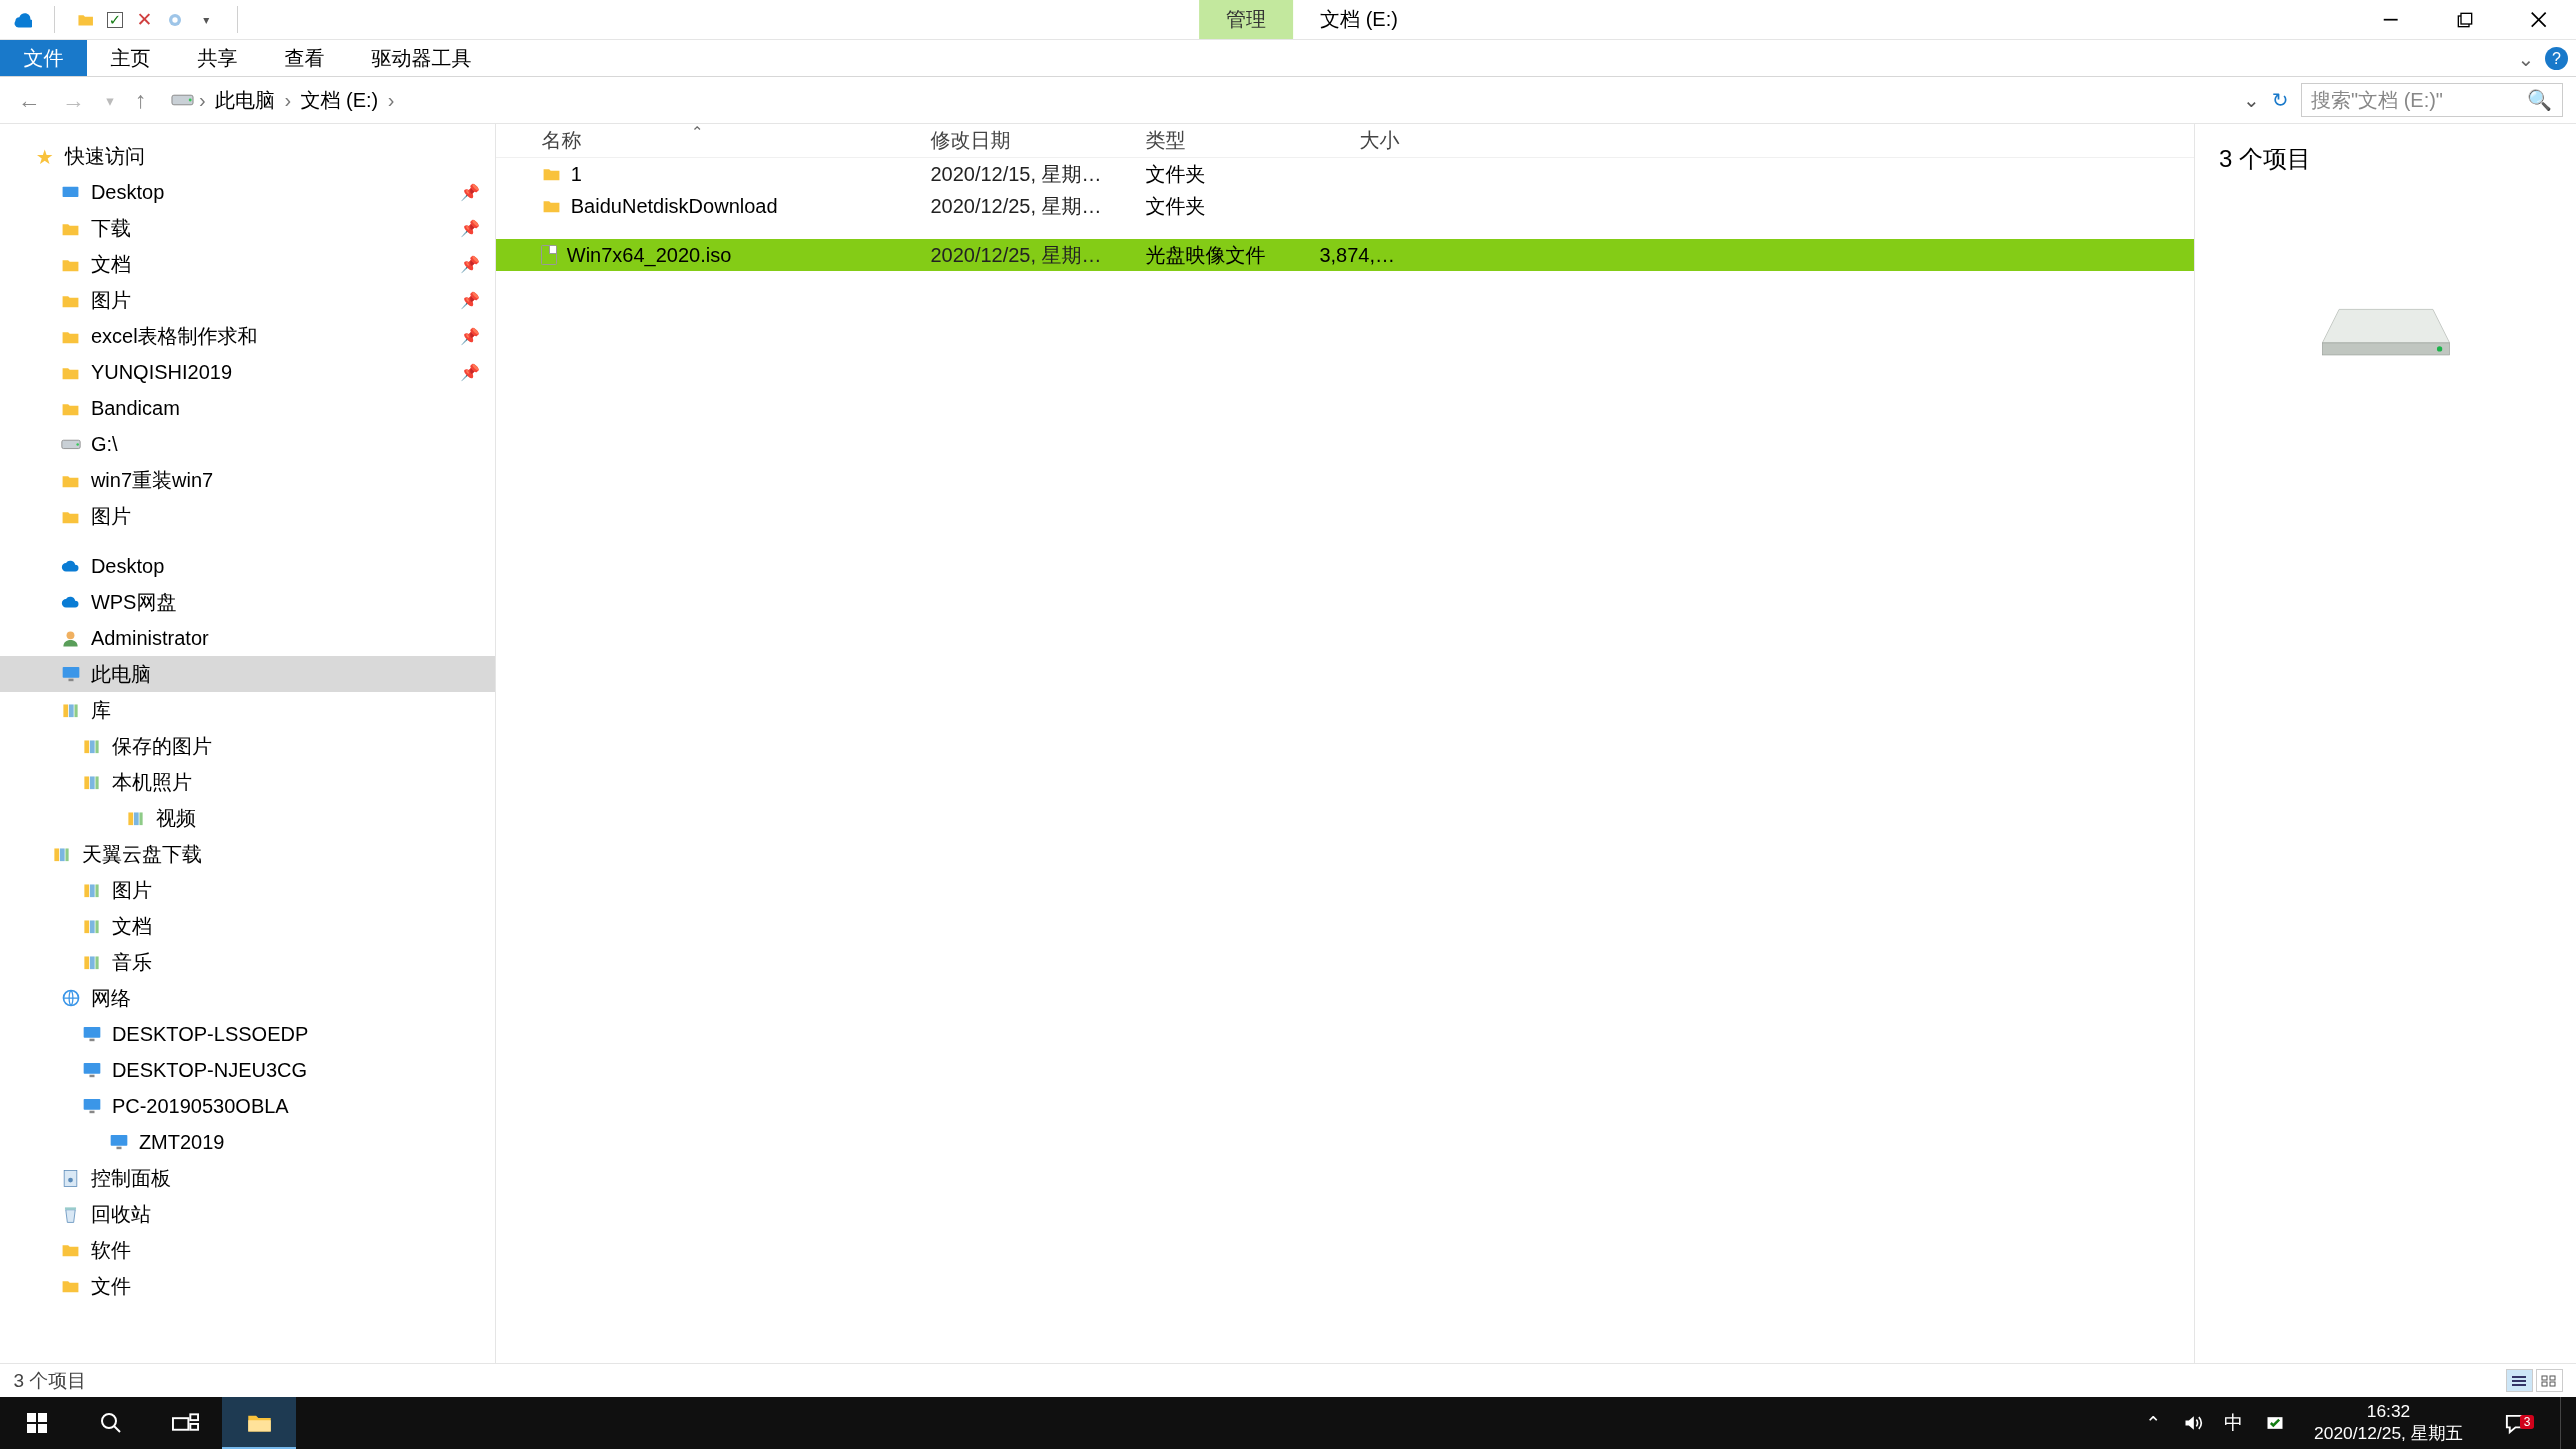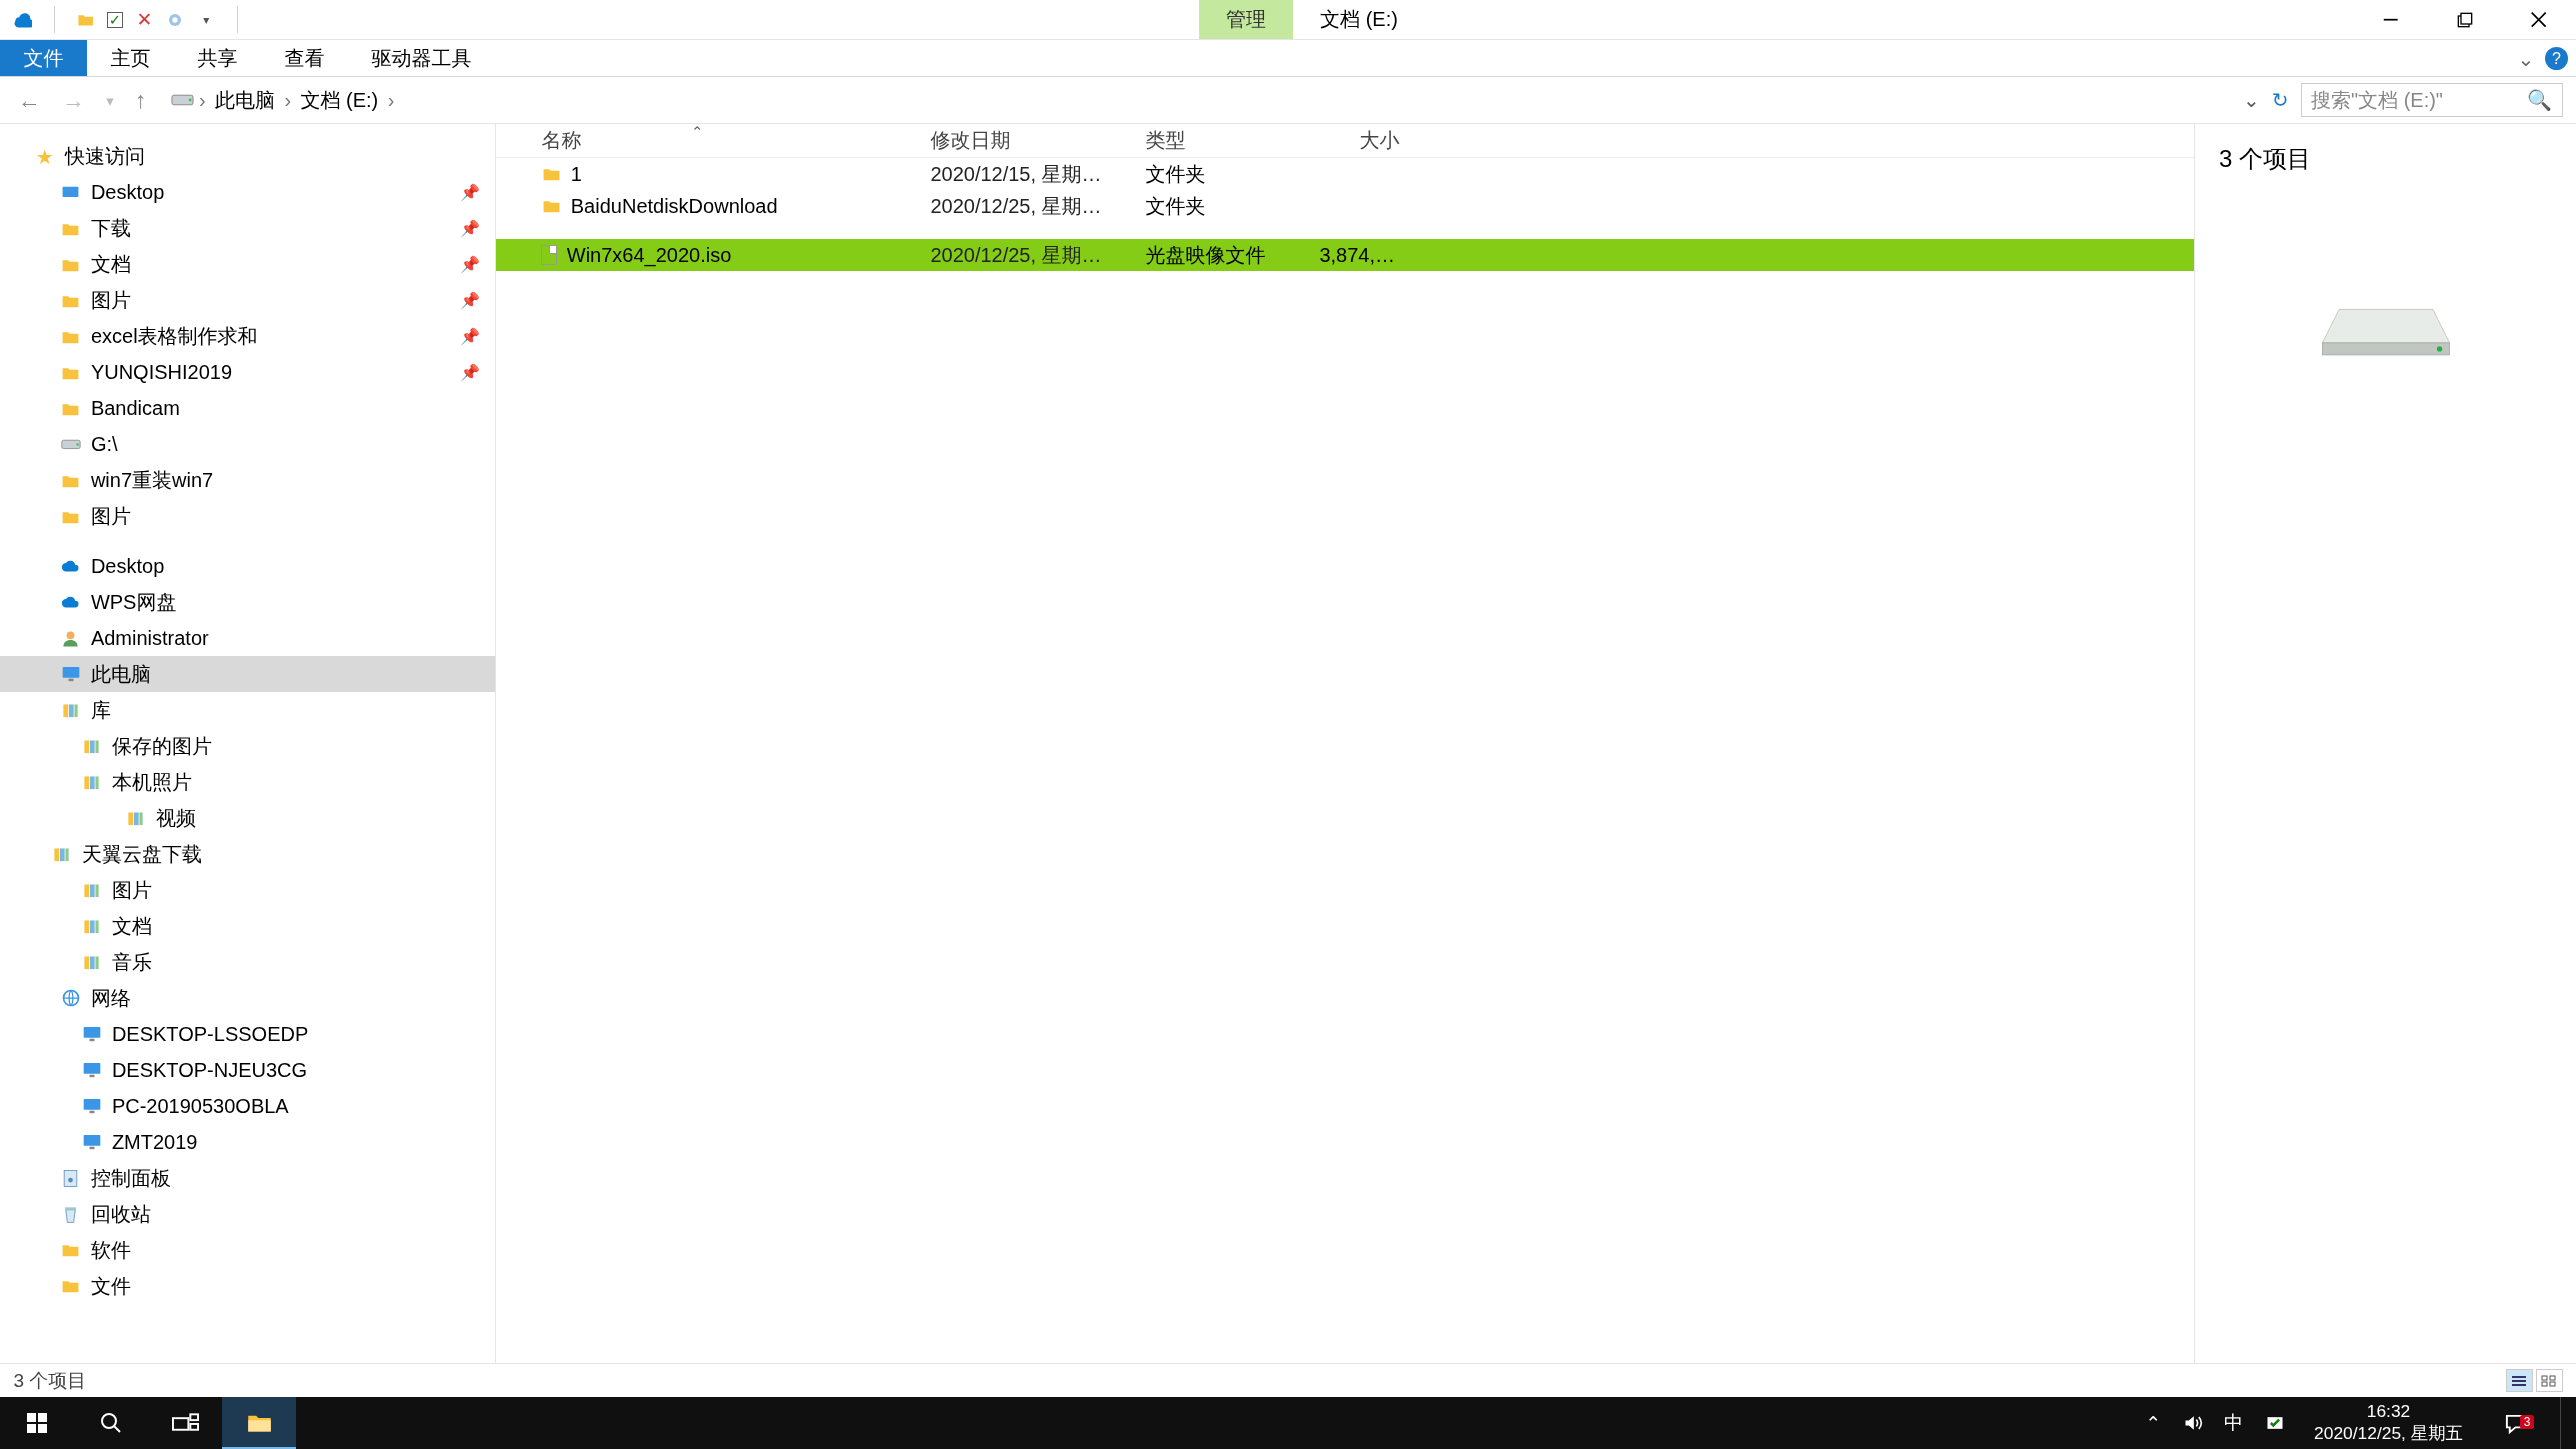--- a/index.html
+++ b/index.html
@@ -442,21 +442,21 @@
           </div>
           <div class="tree-item lvl2" style="padding-left: 81px;">
             <span class="ico">
               <svg viewBox="0 0 24 20" width="20" height="17.4">
                 <rect x="2" y="2" width="20" height="13" rx="1" fill="#3b96e8"></rect>
                 <rect x="9" y="16" width="6" height="3" fill="#888"></rect>
               </svg>
             </span>
             <span>PC-20190530OBLA</span>
           </div>
-          <div class="tree-item lvl2" style="padding-left: 81px;">
+          <div class="tree-item lvl2" style="padding-left: 108px;">
             <span class="ico">
               <svg viewBox="0 0 24 20" width="20" height="17.4">
                 <rect x="2" y="2" width="20" height="13" rx="1" fill="#3b96e8"></rect>
                 <rect x="9" y="16" width="6" height="3" fill="#888"></rect>
               </svg>
             </span>
             <span>ZMT2019</span>
           </div>
         </div>
       <div id="extra-list">

